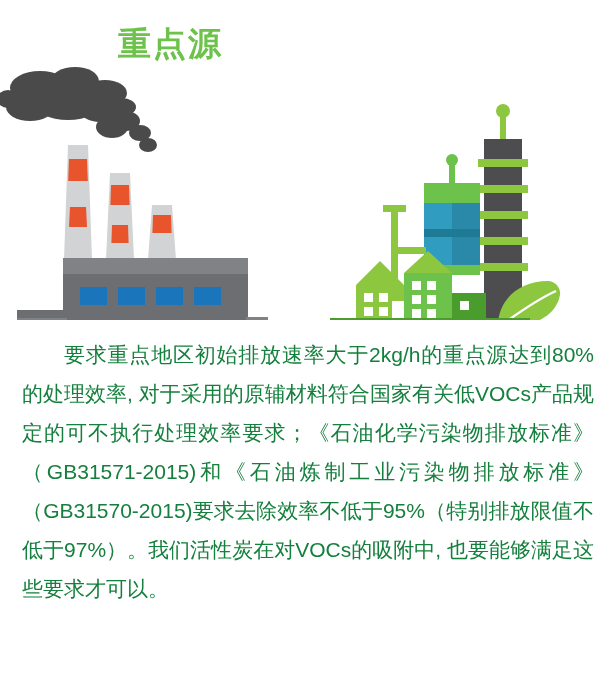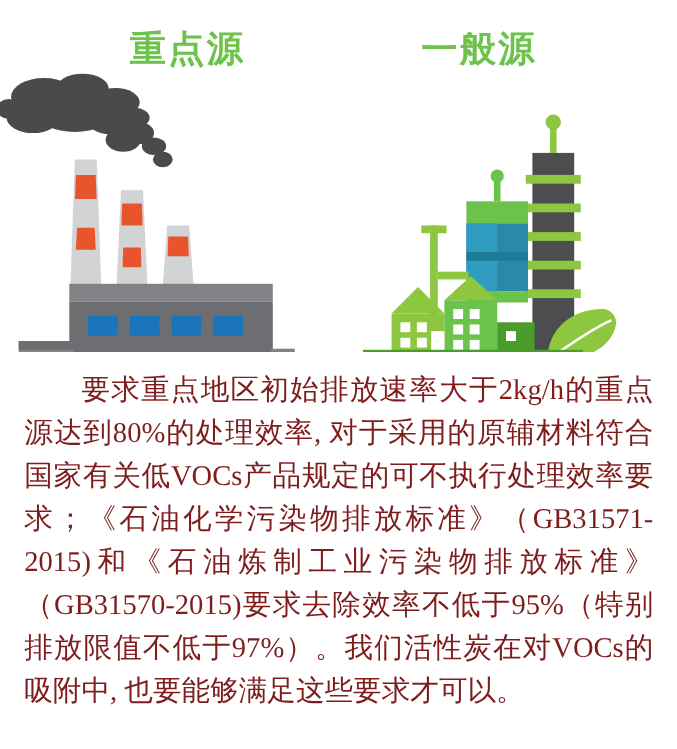--- a/index.html
+++ b/index.html
@@ -48,37 +48,36 @@
     height: 265px;
   }
   .illustration svg { display: block; }
 
   
   .body-text {
     position: absolute;
     top: 335px;
     left: 22px;
     width: 572px;
-    font-size: 26px;
+    font-size: 21px;
     line-height: 39px;
-    color: #7f1d1d;
+    color: #15803d;
     text-align: justify;
     text-justify: inter-ideograph;
     text-indent: 2em;
-    font-family: Liberation Serif, serif;
+    font-family: Liberation Sans, sans-serif;
   }
 </style>
 </head>
 <body>
 
 <div class="page">
 
   <div class="headings">
     <div class="heading left">重点源</div>
-    <div class="heading right">一般源</div>
   </div>
 
   <div class="illustration">
     <svg width="615" height="265" viewBox="0 0 615 265" xmlns="http://www.w3.org/2000/svg">
 
       <g>
 
         <g fill="#4a4a4a">
           <ellipse cx="40" cy="33" rx="30" ry="17"></ellipse>
           <ellipse cx="75" cy="26" rx="24" ry="14"></ellipse>

